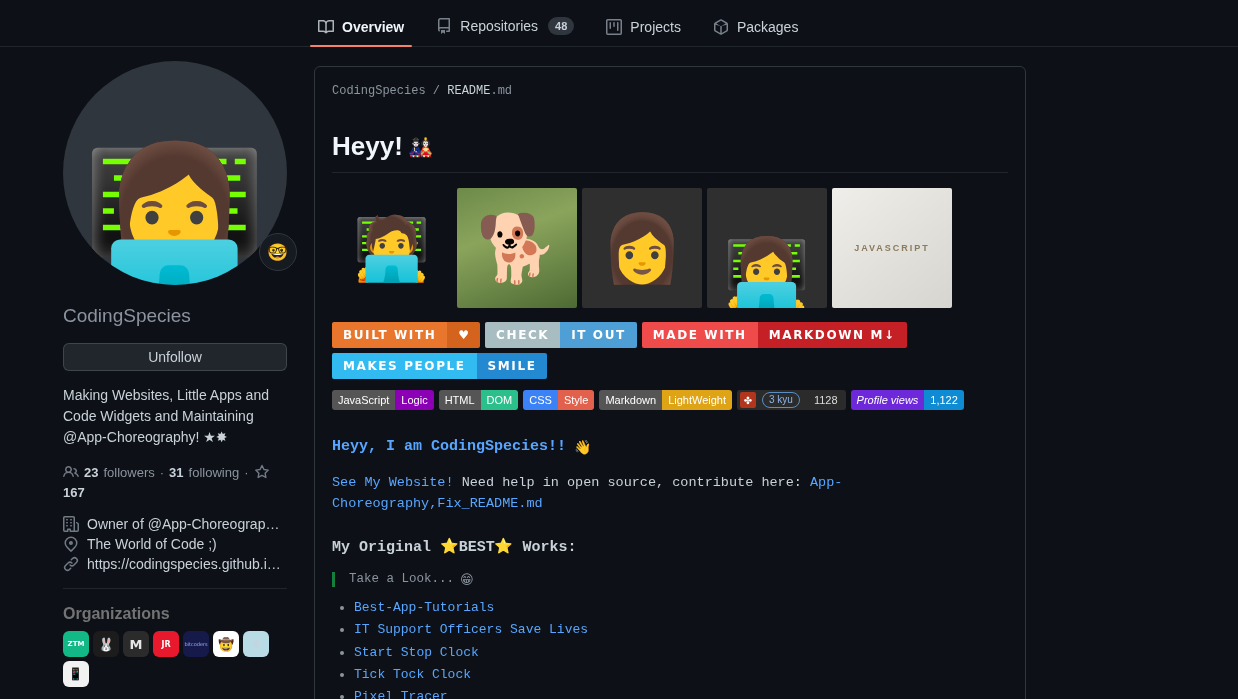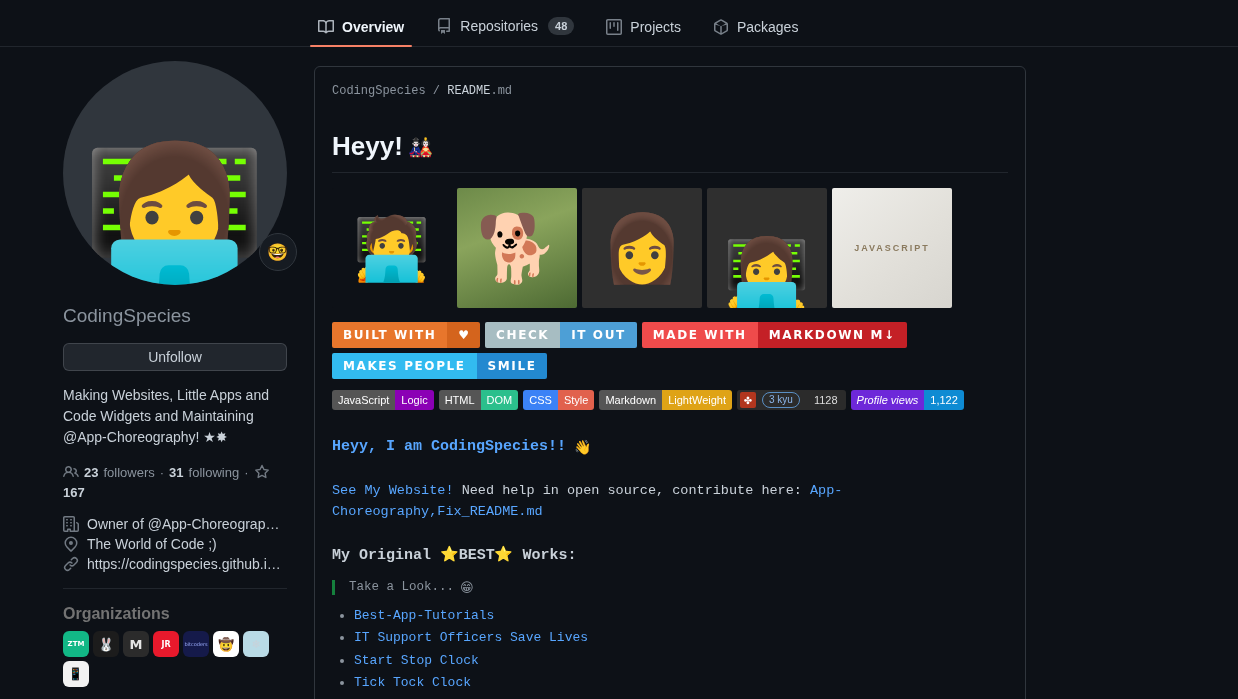--- a/index.html
+++ b/index.html
@@ -141,21 +141,21 @@
   .kyu {
     border: 1px solid #5a8fc4; border-radius: 9px; padding: 0 6px;
     color: #8ab4e8; font-size: 10px; line-height: 14px;
   }
 
   .md { font-family: "Liberation Mono", monospace; }
   .md-h3 {
     font-size: 15px; font-weight: bold; color: #58a6ff;
     margin-top: 28px; display: flex; align-items: center; gap: 8px;
   }
-  .md-p { font-size: 13.5px; line-height: 1.55; color: #c9d1d9; margin-top: 26px; }
+  .md-p { font-size: 13.5px; line-height: 1.55; color: #c9d1d9; margin-top: 18px; }
   .md-p a { color: #58a6ff; text-decoration: none; }
   .md-h4 { font-size: 15px; font-weight: bold; color: #c9d1d9; margin-top: 22px; }
   .quote {
     border-left: 3px solid #15803d; padding-left: 14px; margin-top: 16px;
     font-size: 12.5px; color: #8b949e; display: flex; align-items: center; gap: 6px;
   }
   ul.md-list { margin-top: 12px; padding-left: 22px; }
   ul.md-list li { font-size: 13px; line-height: 1.45; margin-top: 3.5px; color: #8b949e; }
   ul.md-list li a { color: #58a6ff; text-decoration: none; }
   .emoji { font-family: "DejaVu Sans", sans-serif; }

